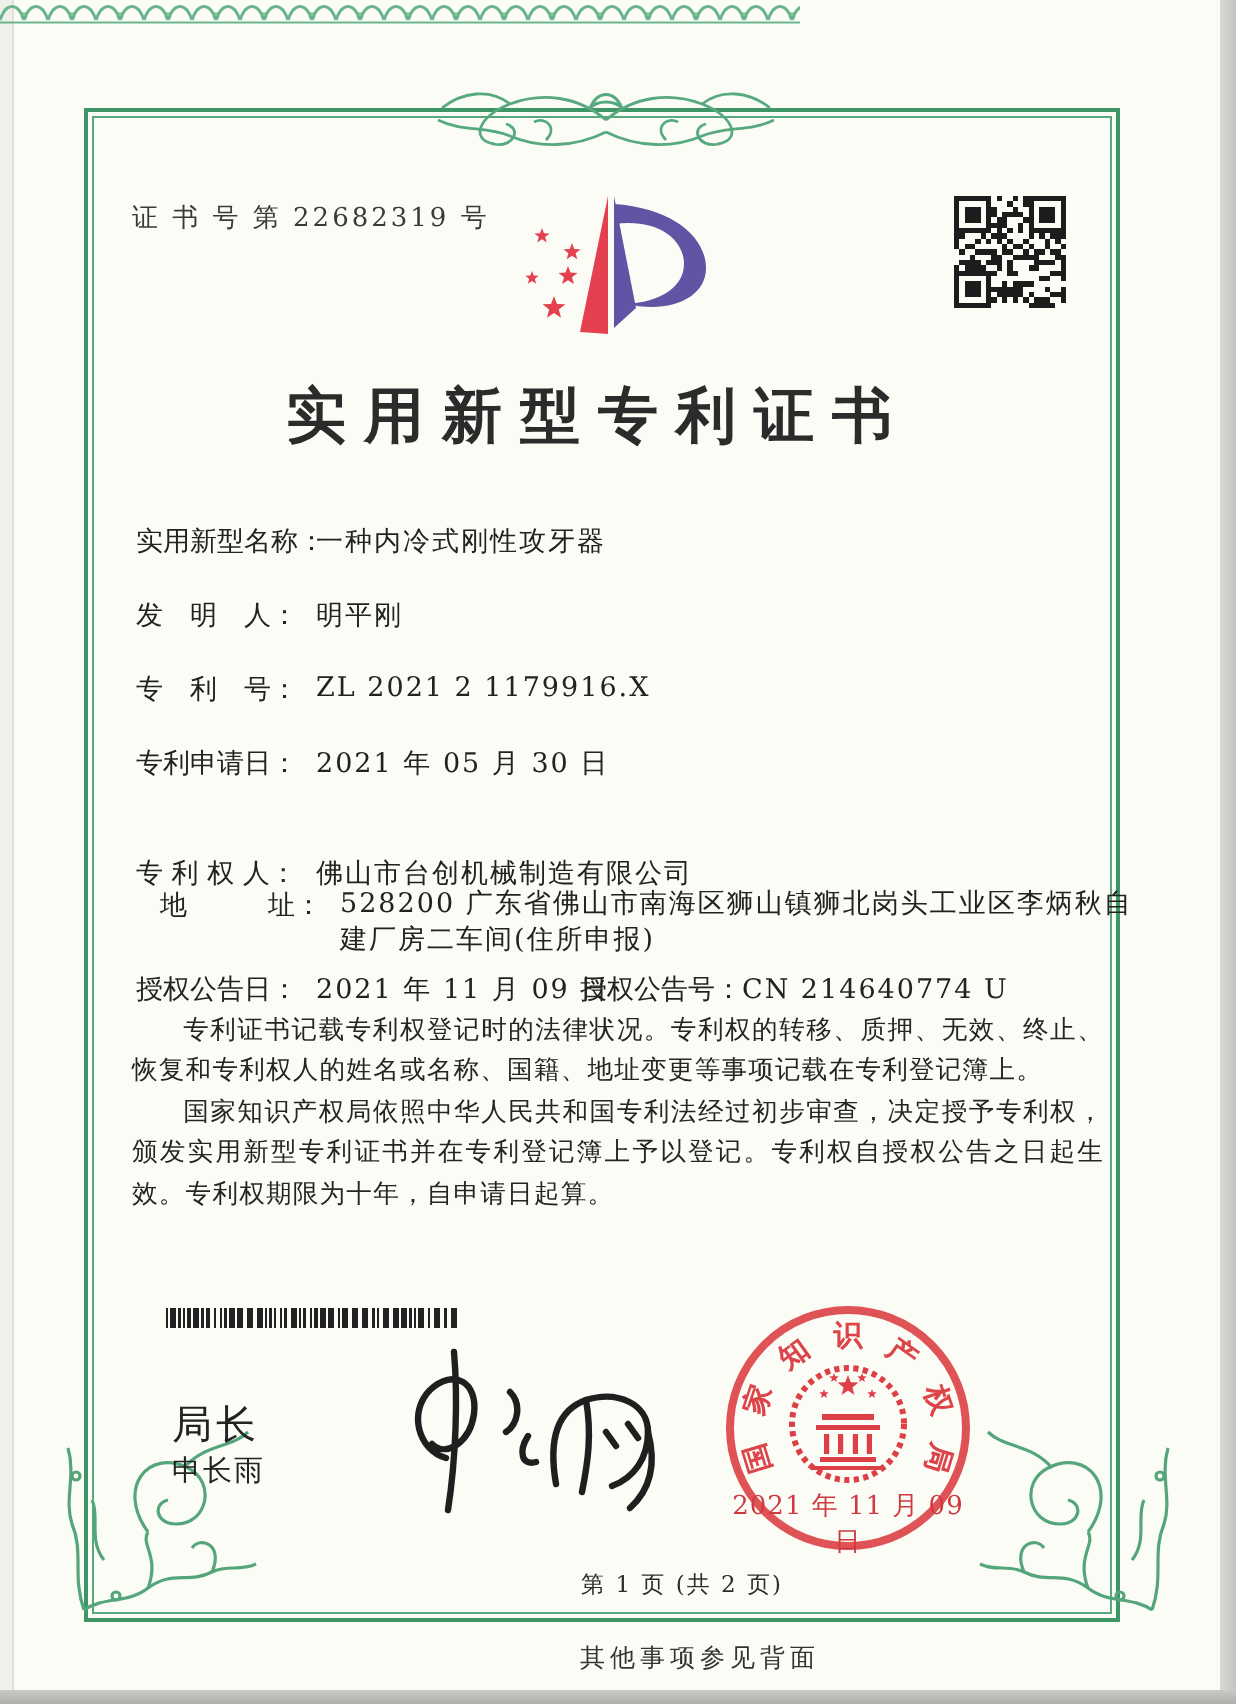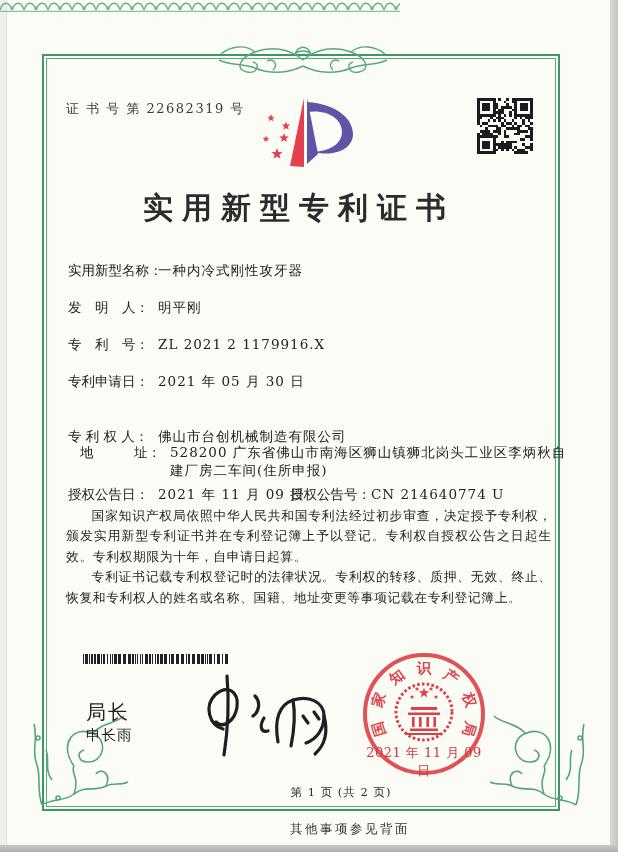--- a/index.html
+++ b/index.html
@@ -367,22 +367,22 @@
 </div>
 <div class="frow" style="top:444px;margin-left:12px;">
   <span class="flabel">地　　　址：</span><span class="fvalue wrap">528200 广东省佛山市南海区狮山镇狮北岗头工业区李炳秋自建厂房二车间(住所申报)</span>
 </div>
 <div class="frow" style="top:486px;">
   <span class="flabel">授权公告日：</span><span class="fvalue">2021 年 11 月 09 日</span>
   <span class="pair2"><span>授权公告号：</span><span class="fvalue">CN 214640774 U</span></span>
 </div>
 
 <div class="abs paras">
+  <p>专利证书记载专利权登记时的法律状况。专利权的转移、质押、无效、终止、恢复和专利权人的姓名或名称、国籍、地址变更等事项记载在专利登记簿上。</p>
   <p>国家知识产权局依照中华人民共和国专利法经过初步审查，决定授予专利权，颁发实用新型专利证书并在专利登记簿上予以登记。专利权自授权公告之日起生效。专利权期限为十年，自申请日起算。</p>
-  <p>专利证书记载专利权登记时的法律状况。专利权的转移、质押、无效、终止、恢复和专利权人的姓名或名称、国籍、地址变更等事项记载在专利登记簿上。</p>
 </div>
 
 <svg class="abs barcode" viewBox="0 0 146 10" preserveAspectRatio="none" shape-rendering="crispEdges">
     <rect x="0" y="0" width="1.2" height="10" fill="#222"></rect>
     <rect x="2.2" y="0" width="3" height="10" fill="#222"></rect>
     <rect x="6.2" y="0" width="1.2" height="10" fill="#222"></rect>
     <rect x="8.4" y="0" width="1.2" height="10" fill="#222"></rect>
     <rect x="10.6" y="0" width="2" height="10" fill="#222"></rect>
     <rect x="13.6" y="0" width="3" height="10" fill="#222"></rect>
     <rect x="17.6" y="0" width="1.2" height="10" fill="#222"></rect>

